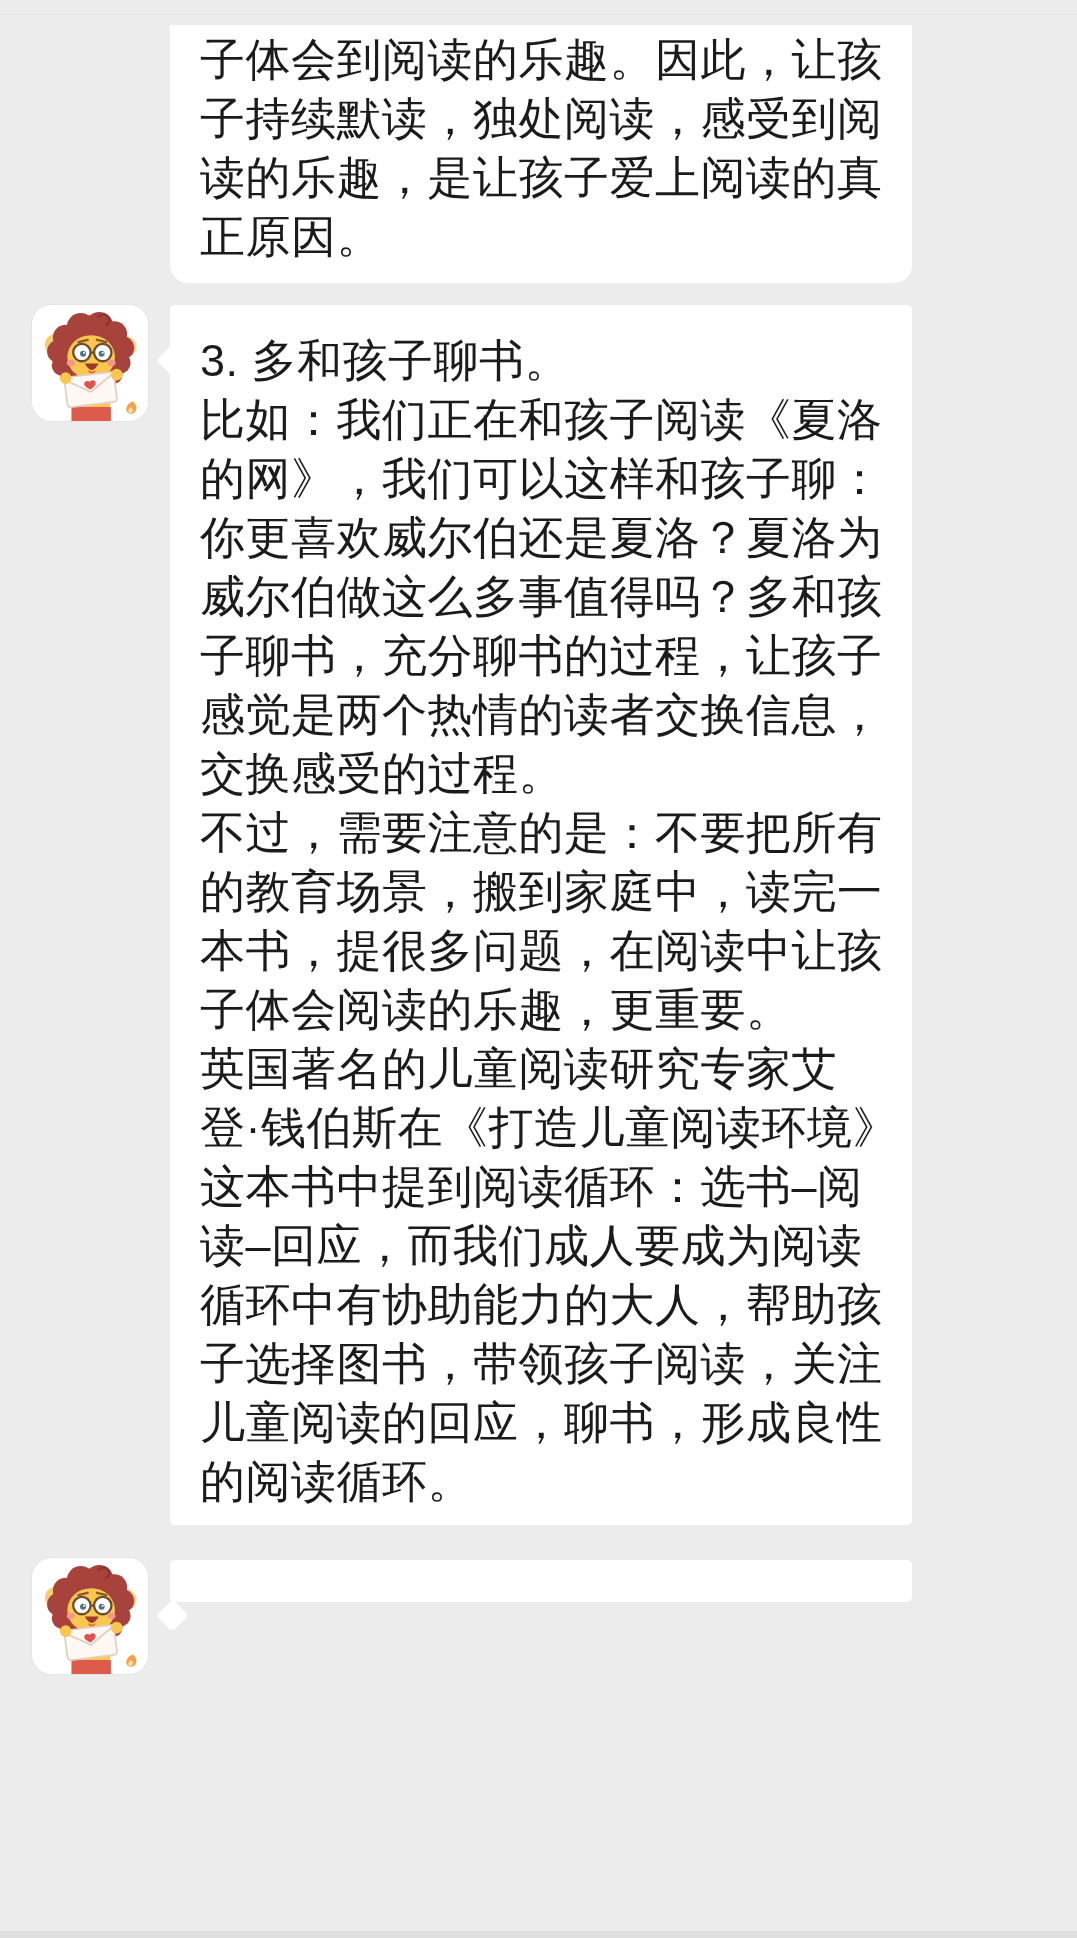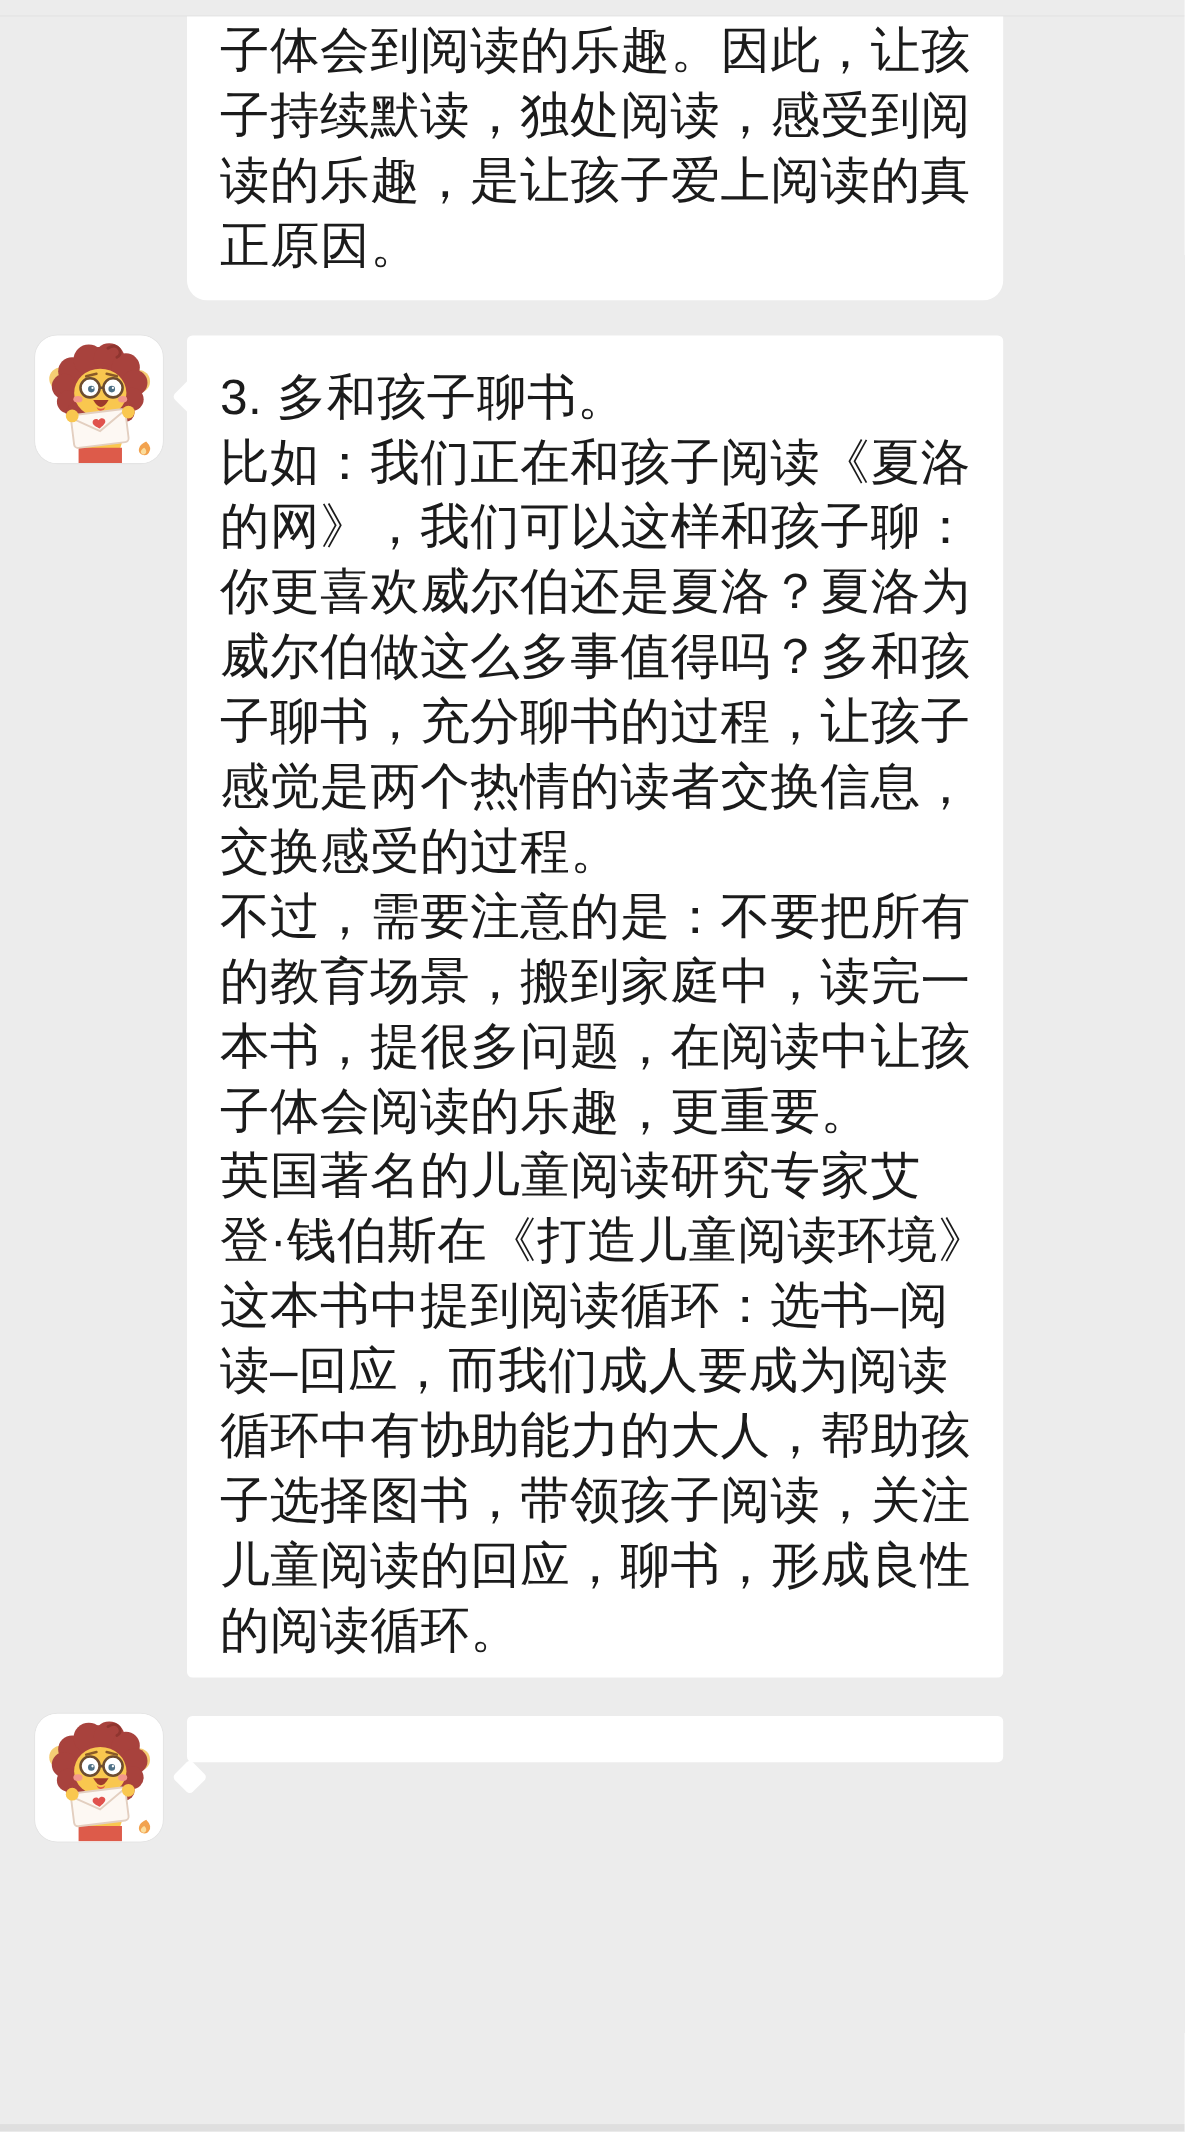--- a/index.html
+++ b/index.html
@@ -38,25 +38,24 @@
     position:absolute;
     left:-9px;
     top:44px;
     width:23px;
     height:23px;
     background:var(--bubble-color,#ffffff);
     transform:rotate(45deg);
     border-radius:4px;
   }
   #bubble-1{
-    top:15px;
+    top:25px;
     border-radius:0 0 18px 18px;
     padding-top:5px;
     padding-bottom:17px;
-    font-family:Liberation Mono, monospace;
   }
   #bubble-2{ top:305px; }
   #bubble-3{ top:1560px; padding-bottom:16px; }
   .avatar{
     position:absolute;
     left:32px;
     width:116px;
     height:116px;
     background:#ffffff;
     border-radius:20px;

